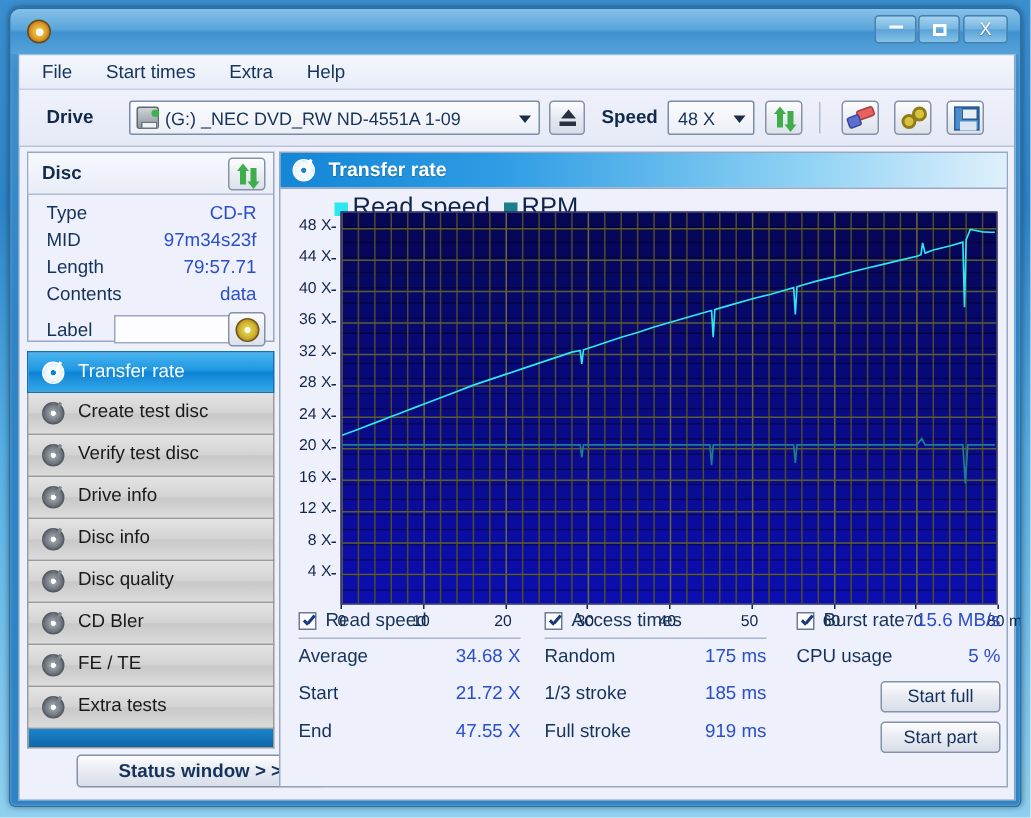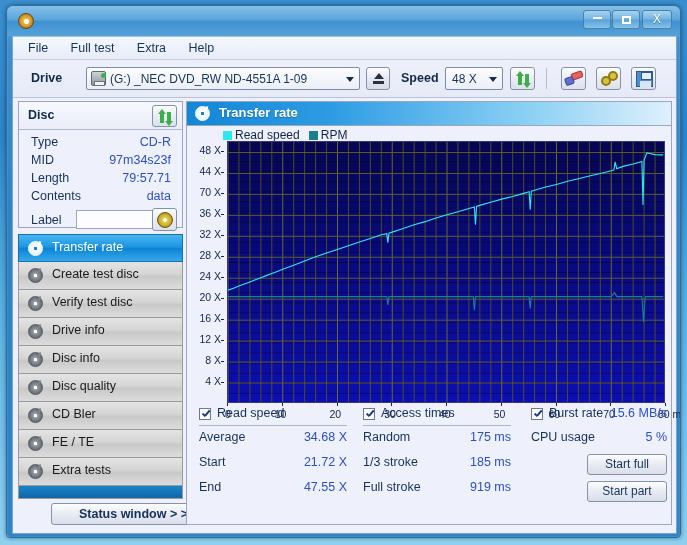--- a/index.html
+++ b/index.html
@@ -232,21 +232,21 @@
     background: linear-gradient(90deg,#1386d6 0%,#2e9ce4 30%,#8fd2f4 72%,#dff0fc 100%);
     border-bottom:1px solid #9aa7c0;
   }
   #ch-icon{position:absolute;left:8px;top:4px;width:15px;height:15px;border-radius:50%;
     background: radial-gradient(circle at 50% 50%,#1386d6 0%,#1386d6 17%,#ffffff 21%,#eaf5fd 60%,#d2e7f8 100%);
     border:1px solid #fff;}
   #ch-icon::after{content:'';position:absolute;left:9px;top:-1px;width:2px;height:7px;background:#fff;transform:rotate(25deg);}
   #ch-title{position:absolute;left:32px;top:3px;font-size:13px;font-weight:bold;color:#ffffff;text-shadow:0 1px 1px rgba(0,0,0,.25);}
 
   
-  #legend{position:absolute;left:36px;top:26px;font-size:12px;color:#11254a;}
+  #legend{position:absolute;left:36px;top:26px;font-size:17px;color:#11254a;}
   .lg-sw{display:inline-block;width:9px;height:9px;vertical-align:-1px;margin-right:3px;}
   .lg-text{margin-right:9px;}
 
   
   #plot-wrap{position:absolute;left:4px;top:39px;width:478px;height:349px;}
   #y-axis{position:absolute;left:0;top:0;width:33px;height:262px;}
   .ytick{position:absolute;right:3px;font-size:10.5px;color:#11254a;text-align:right;white-space:nowrap;}
   .ytickmark{position:absolute;right:0px;width:3px;height:1px;background:#11254a;}
   #plot{
     position:absolute;left:36px;top:0px;width:438px;height:262px;
@@ -292,21 +292,21 @@
     <div id="titlebar-icon"></div>
     <div class="winbtn" id="btn-min"><span class="glyph"></span></div>
     <div class="winbtn" id="btn-max"><span class="glyph"></span></div>
     <div class="winbtn" id="btn-close">X</div>
   </div>
 
   <div id="client">
 
     <div id="menubar">
       <span class="menuitem">File</span>
-      <span class="menuitem">Full test</span>
+      <span class="menuitem">Start times</span>
       <span class="menuitem">Extra</span>
       <span class="menuitem">Help</span>
     </div>
 
     <div id="toolbar">
       <span id="drive-label">Drive</span>
       <div id="drive-combo">
         <span id="drive-icon"></span>
         <span id="drive-text">(G:)  _NEC DVD_RW ND-4551A 1-09</span>
         <span class="combo-arrow"></span>
@@ -452,21 +452,21 @@
             <div class="ytick" style="top: 150.2px;">20 X</div>
             <div class="ytickmark" style="top: 157.2px;"></div>
             <div class="ytick" style="top: 129.24px;">24 X</div>
             <div class="ytickmark" style="top: 136.24px;"></div>
             <div class="ytick" style="top: 108.28px;">28 X</div>
             <div class="ytickmark" style="top: 115.28px;"></div>
             <div class="ytick" style="top: 87.32px;">32 X</div>
             <div class="ytickmark" style="top: 94.32px;"></div>
             <div class="ytick" style="top: 66.36px;">36 X</div>
             <div class="ytickmark" style="top: 73.36px;"></div>
-            <div class="ytick" style="top: 45.4px;">70 X</div>
+            <div class="ytick" style="top: 45.4px;">40 X</div>
             <div class="ytickmark" style="top: 52.4px;"></div>
             <div class="ytick" style="top: 24.44px;">44 X</div>
             <div class="ytickmark" style="top: 31.44px;"></div>
             <div class="ytick" style="top: 3.48px;">48 X</div>
             <div class="ytickmark" style="top: 10.48px;"></div>
           </div>
         <div id="plot">
           <svg id="plot-svg" width="438" height="262" viewBox="0 0 438 262" preserveAspectRatio="none">
               <rect x="0" y="0" width="438" height="10.676923076923076" fill="rgb(6,6,85)"></rect>
               <rect x="0" y="9.176923076923076" width="438" height="0.9" fill="rgba(0,0,0,0.45)"></rect>

